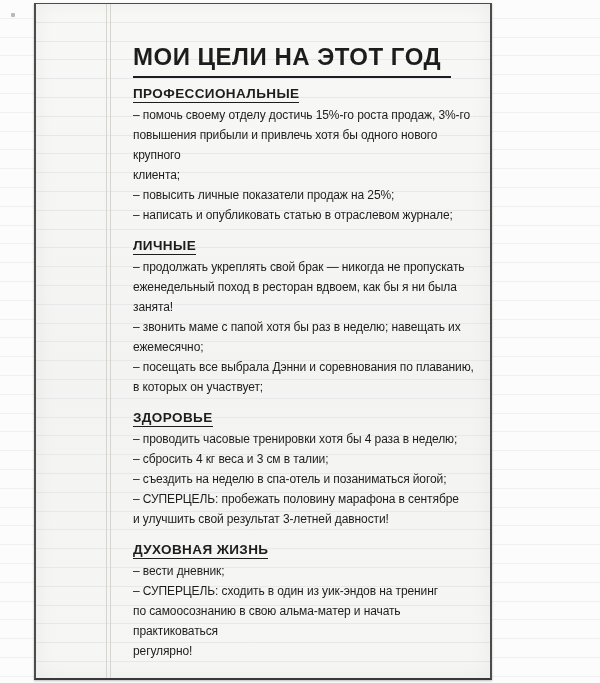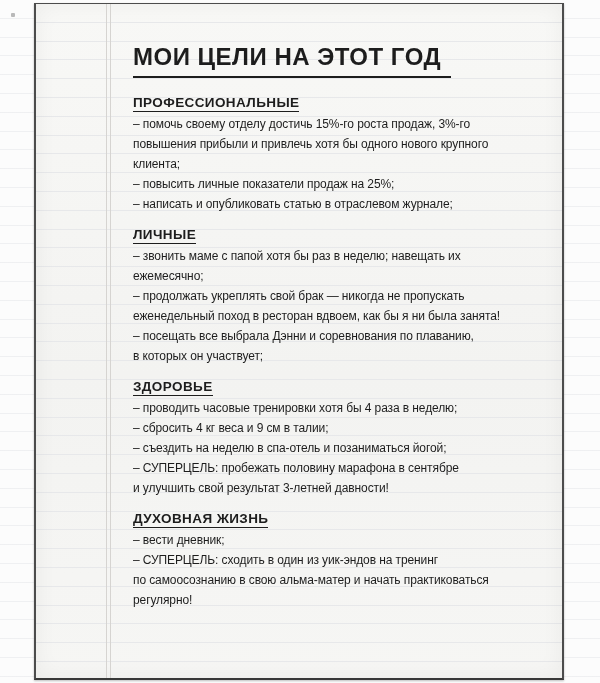--- a/index.html
+++ b/index.html
@@ -27,21 +27,21 @@
       var(--background,#fcfcfc);
   }
   .speck{
     position:absolute;width:4px;height:4px;background:#b9b9b9;border-radius:1px;
   }
   .speck.s1{left:11px;top:13px;}
   .speck.s2{left:38px;top:645px;}
   .page{
     position:absolute;
     left:34px;top:3px;
-    width:530px;height:677px;
+    width:458px;height:677px;
     background:
       repeating-linear-gradient(to bottom,
         rgba(0,0,0,0) 0px, rgba(0,0,0,0) 17.8px,
         var(--rule-line,#e7e8ea) 17.8px, var(--rule-line,#e7e8ea) 18.8px),
       linear-gradient(180deg,#f8f8f6 0%,#f3f3f1 55%,#f6f6f4 100%);
     border:2px solid var(--page-border,#4c4c4c);
     border-top-width:1px;
     border-bottom-color:#383838;
     box-shadow:inset 0 0 22px rgba(0,0,0,0.05), 0 1px 2px rgba(0,0,0,0.25);
   }
@@ -68,21 +68,21 @@
   section h2{
     display:inline-block;
     font-size:13.5px;
     font-weight:bold;
     letter-spacing:0.4px;
     line-height:14px;
     border-bottom:1.5px solid var(--ink,#1d1d1d);
     padding-bottom:1px;
     margin:14px 0 2px 0;
   }
-  section.first h2{margin-top:18px;}
+  section.first h2{margin-top:9px;}
   .item{
     font-size:12px;
     line-height:20px;
     letter-spacing:-0.1px;
     white-space:pre-wrap;
   }
 </style>
 </head>
 <body>
 
@@ -100,32 +100,32 @@
         <h2>ПРОФЕССИОНАЛЬНЫЕ</h2>
         <p class="item">– помочь своему отделу достичь 15%-го роста продаж, 3%-го
 повышения прибыли и привлечь хотя бы одного нового крупного
 клиента;</p>
         <p class="item">– повысить личные показатели продаж на 25%;</p>
         <p class="item">– написать и опубликовать статью в отраслевом журнале;</p>
       </section>
 
       <section>
         <h2>ЛИЧНЫЕ</h2>
+        <p class="item">– продолжать укреплять свой брак — никогда не пропускать
+еженедельный поход в ресторан вдвоем, как бы я ни была занята!</p>
         <p class="item">– звонить маме с папой хотя бы раз в неделю; навещать их
 ежемесячно;</p>
-        <p class="item">– продолжать укреплять свой брак — никогда не пропускать
-еженедельный поход в ресторан вдвоем, как бы я ни была занята!</p>
         <p class="item">– посещать все выбрала Дэнни и соревнования по плаванию,
 в которых он участвует;</p>
       </section>
 
       <section>
         <h2>ЗДОРОВЬЕ</h2>
         <p class="item">– проводить часовые тренировки хотя бы 4 раза в неделю;</p>
-        <p class="item">– сбросить 4 кг веса и 9 см в талии;</p>
+        <p class="item">– сбросить 4 кг веса и 3 см в талии;</p>
         <p class="item">– съездить на неделю в спа-отель и позаниматься йогой;</p>
         <p class="item">– СУПЕРЦЕЛЬ: пробежать половину марафона в сентябре
 и улучшить свой результат 3-летней давности!</p>
       </section>
 
       <section>
         <h2>ДУХОВНАЯ ЖИЗНЬ</h2>
         <p class="item">– вести дневник;</p>
         <p class="item">– СУПЕРЦЕЛЬ: сходить в один из уик-эндов на тренинг
 по самоосознанию в свою альма-матер и начать практиковаться

